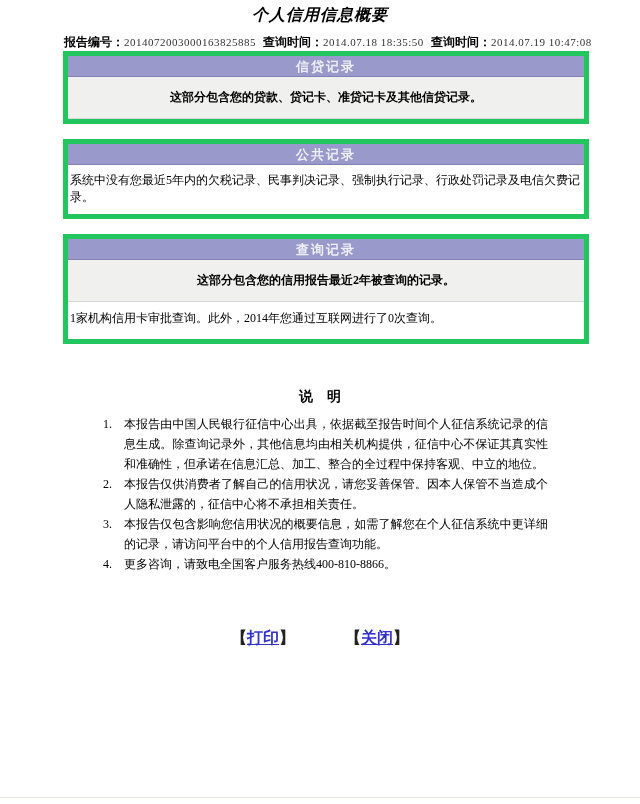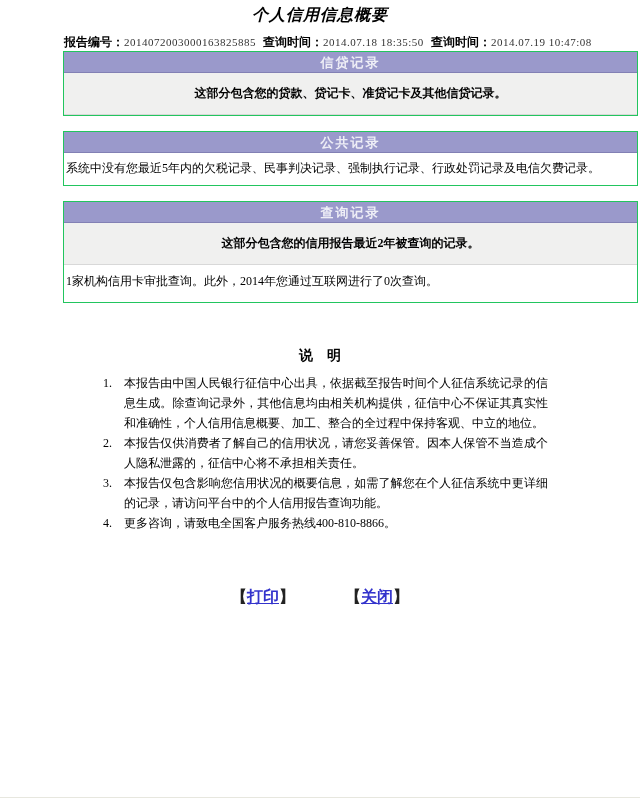--- a/index.html
+++ b/index.html
@@ -26,23 +26,23 @@
     white-space: nowrap;
   }
   .report-info .lbl { font-weight: bold; }
   .report-info .val {
     color: #333;
     font-size: 11px;
     letter-spacing: 0.5px;
     margin-right: 7px;
   }
   .section {
-    width: 575px;
+    width: 526px;
     margin: 0 0 15px 63px;
-    border: 1px solid #22c55e;
+    border: 5px solid #22c55e;
     background: #fff;
   }
   .section:first-of-type { margin-top: 14px; }
   .sec-header {
     background: #9a99cb;
     border-bottom: 1px solid #8280b4;
     color: #eeeef6;
     text-align: center;
     font-weight: bold;
     font-size: 13px;
@@ -135,21 +135,21 @@
   <div class="sec-header">查询记录</div>
   <div class="sec-subtitle">这部分包含您的信用报告最近2年被查询的记录。</div>
   <div class="sec-content short">1家机构信用卡审批查询。此外，2014年您通过互联网进行了0次查询。</div>
 </div>
 
 <div class="notes-title">说　明</div>
 
 <div class="notes-list">
   <div class="note-item">
     <span class="note-num">1.</span>
-    <span class="note-text">本报告由中国人民银行征信中心出具，依据截至报告时间个人征信系统记录的信息生成。除查询记录外，其他信息均由相关机构提供，征信中心不保证其真实性和准确性，个人信用信息概要、加工、整合的全过程中保持客观、中立的地位。</span>
+    <span class="note-text">本报告由中国人民银行征信中心出具，依据截至报告时间个人征信系统记录的信息生成。除查询记录外，其他信息均由相关机构提供，征信中心不保证其真实性和准确性，但承诺在信息汇总、加工、整合的全过程中保持客观、中立的地位。</span>
   </div>
   <div class="note-item">
     <span class="note-num">2.</span>
     <span class="note-text">本报告仅供消费者了解自己的信用状况，请您妥善保管。因本人保管不当造成个人隐私泄露的，征信中心将不承担相关责任。</span>
   </div>
   <div class="note-item">
     <span class="note-num">3.</span>
     <span class="note-text">本报告仅包含影响您信用状况的概要信息，如需了解您在个人征信系统中更详细的记录，请访问平台中的个人信用报告查询功能。</span>
   </div>
   <div class="note-item">

